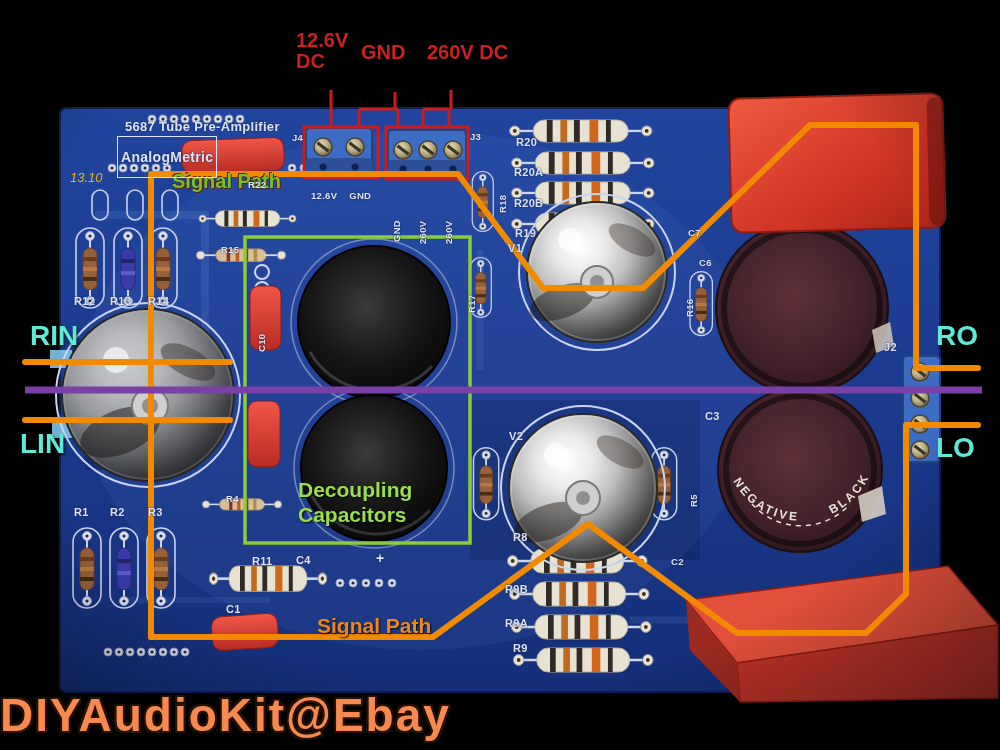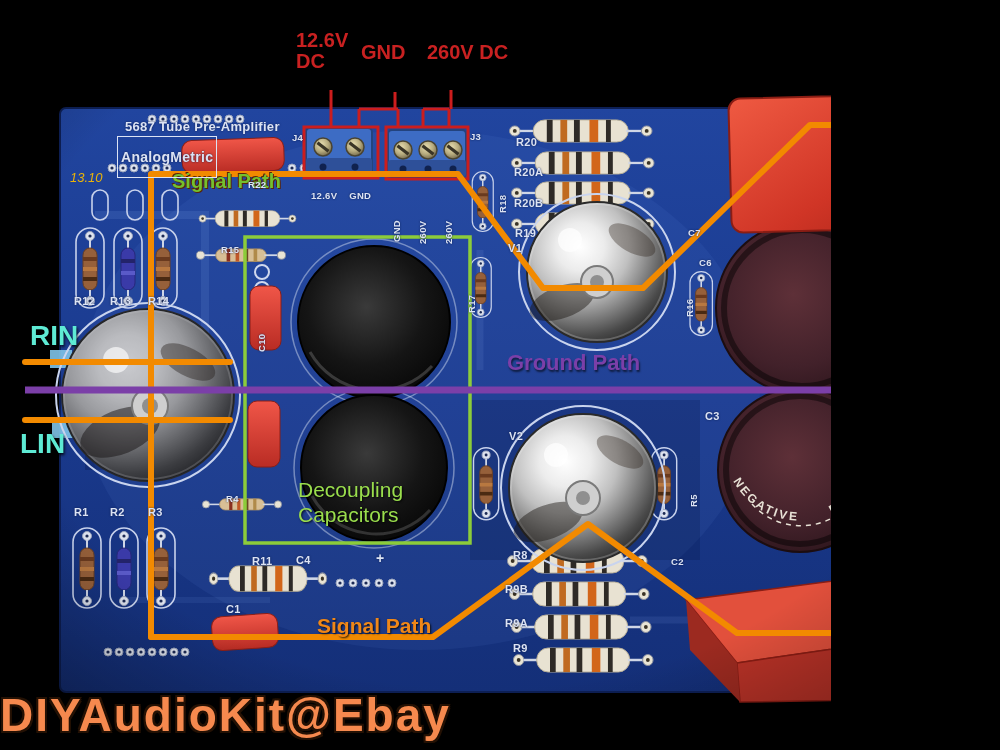--- a/index.html
+++ b/index.html
@@ -1,33 +1,33 @@
 <!DOCTYPE html>
 <html><head>
 <meta charset="utf-8">
 <style>
   html,body{margin:0;padding:0;background:#000;}
-  .stage{position:relative;width:831px;height:750px;background:#000;overflow:hidden;
+  .stage{position:relative;width:1000px;height:750px;background:#000;overflow:hidden;
          font-family:"Liberation Sans",sans-serif;}
   .stage svg{position:absolute;left:0;top:0;}
   .lbl{position:absolute;white-space:nowrap;}
   
   .silk{color:#dce3f4;font-weight:bold;font-size:11px;letter-spacing:.3px;
         text-shadow:0 0 2px rgba(10,25,70,.9);}
   .silk.small{font-size:9.5px;}
   .vert{transform:rotate(-90deg);transform-origin:0 0;}
   .brandbox{border:1px solid #dce3f4;padding:12px 3px;font-size:14px;}
   .hand{font-size:13px;font-style:italic;color:#eab308;}
   
   .ann-red{color:#c92121;font-weight:bold;font-size:20px;line-height:21px;}
   .io{color:#5eead4;font-weight:bold;font-size:28px;text-shadow:1px 2px 3px rgba(0,0,0,.85);}
   .sigtop{color:#74c02e;font-weight:bold;font-size:20px;
           text-shadow:1px 1px 0 #5a2408,-1px -1px 0 #5a2408;}
   .gndpath{color:#7b3fa8;font-weight:bold;font-size:22px;text-shadow:1px 2px 2px rgba(0,0,0,.6);}
-  .decap{color:#9ade4d;font-weight:normal;font-size:21px;line-height:25px;
+  .decap{color:#9ade4d;font-weight:bold;font-size:21px;line-height:25px;
          text-shadow:1px 1px 2px rgba(0,0,0,.8);}
   .sigbot{color:#ef8718;font-weight:bold;font-size:21px;text-shadow:1px 1px 2px rgba(0,0,0,.8);}
   .wm{left:0;right:0;text-align:left;font-size:46px;font-weight:bold;letter-spacing:2px;
       color:#f6894e;
       text-shadow:2px 2px 0 #241104,-2px -2px 0 #241104,2px -2px 0 #241104,-2px 2px 0 #241104,
                   0 2px 0 #241104,2px 0 0 #241104,0 -2px 0 #241104,-2px 0 0 #241104,3px 4px 4px rgba(0,0,0,.9);}
 </style>
 </head>
 <body>
 
@@ -341,21 +341,20 @@
 </svg>
 
 <div class="lbl ann-red" style="left:296px;top:30px">
   <div>12.6V</div>
   <div>DC</div>
 </div>
 <div class="lbl ann-red" style="left:361px;top:42px">GND</div>
 <div class="lbl ann-red" style="left:427px;top:42px">260V DC</div>
 
 <div class="lbl sigtop" style="left:172px;top:170px">Signal Path</div>
-<div class="lbl gndpath" style="left:507px;top:350px">Ground Path</div>
 <div class="lbl decap" style="left:298px;top:477px">
   <div>Decoupling</div>
   <div>Capacitors</div>
 </div>
 <div class="lbl sigbot" style="left:317px;top:614px">Signal Path</div>
 
 <div class="lbl io" style="left:30px;top:320px">RIN</div>
 <div class="lbl io" style="left:20px;top:428px">LIN</div>
 <div class="lbl io" style="left:936px;top:320px">RO</div>
 <div class="lbl io" style="left:936px;top:432px">LO</div>
@@ -399,18 +398,18 @@
 
 <div class="lbl silk" style="left:296px;top:554px">C4</div>
 <div class="lbl silk" style="left:376px;top:550px;font-size:14px">+</div>
 <div class="lbl silk small" style="left:226px;top:493px">R4</div>
 <div class="lbl silk" style="left:252px;top:555px">R11</div>
 <div class="lbl silk" style="left:226px;top:603px">C1</div>
 <div class="lbl silk" style="left:74px;top:506px">R1</div>
 <div class="lbl silk" style="left:110px;top:506px">R2</div>
 <div class="lbl silk" style="left:148px;top:506px">R3</div>
 
-<div class="lbl silk" style="left:513px;top:549px">R8</div>
+<div class="lbl silk" style="left:513px;top:531px">R8</div>
 <div class="lbl silk" style="left:505px;top:583px">R9B</div>
 <div class="lbl silk" style="left:505px;top:617px">R9A</div>
 <div class="lbl silk" style="left:513px;top:642px">R9</div>
 
 </div>
 
 </body></html>

